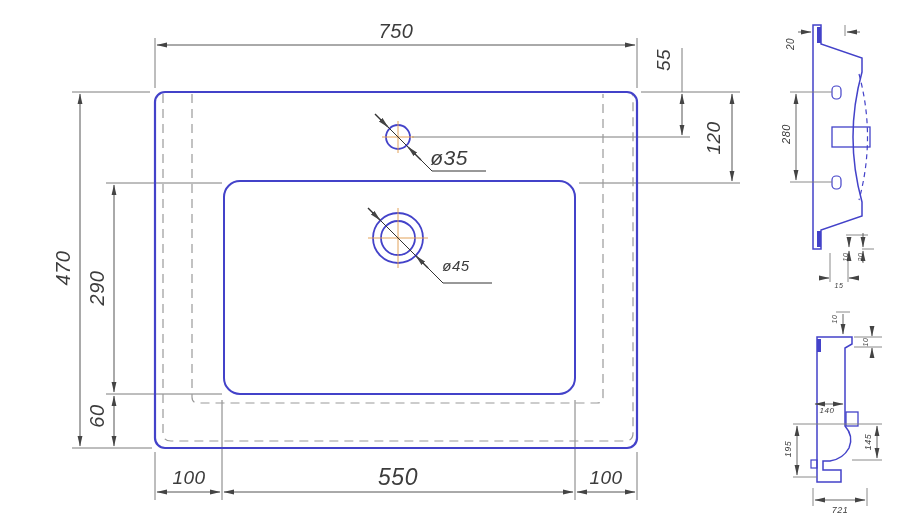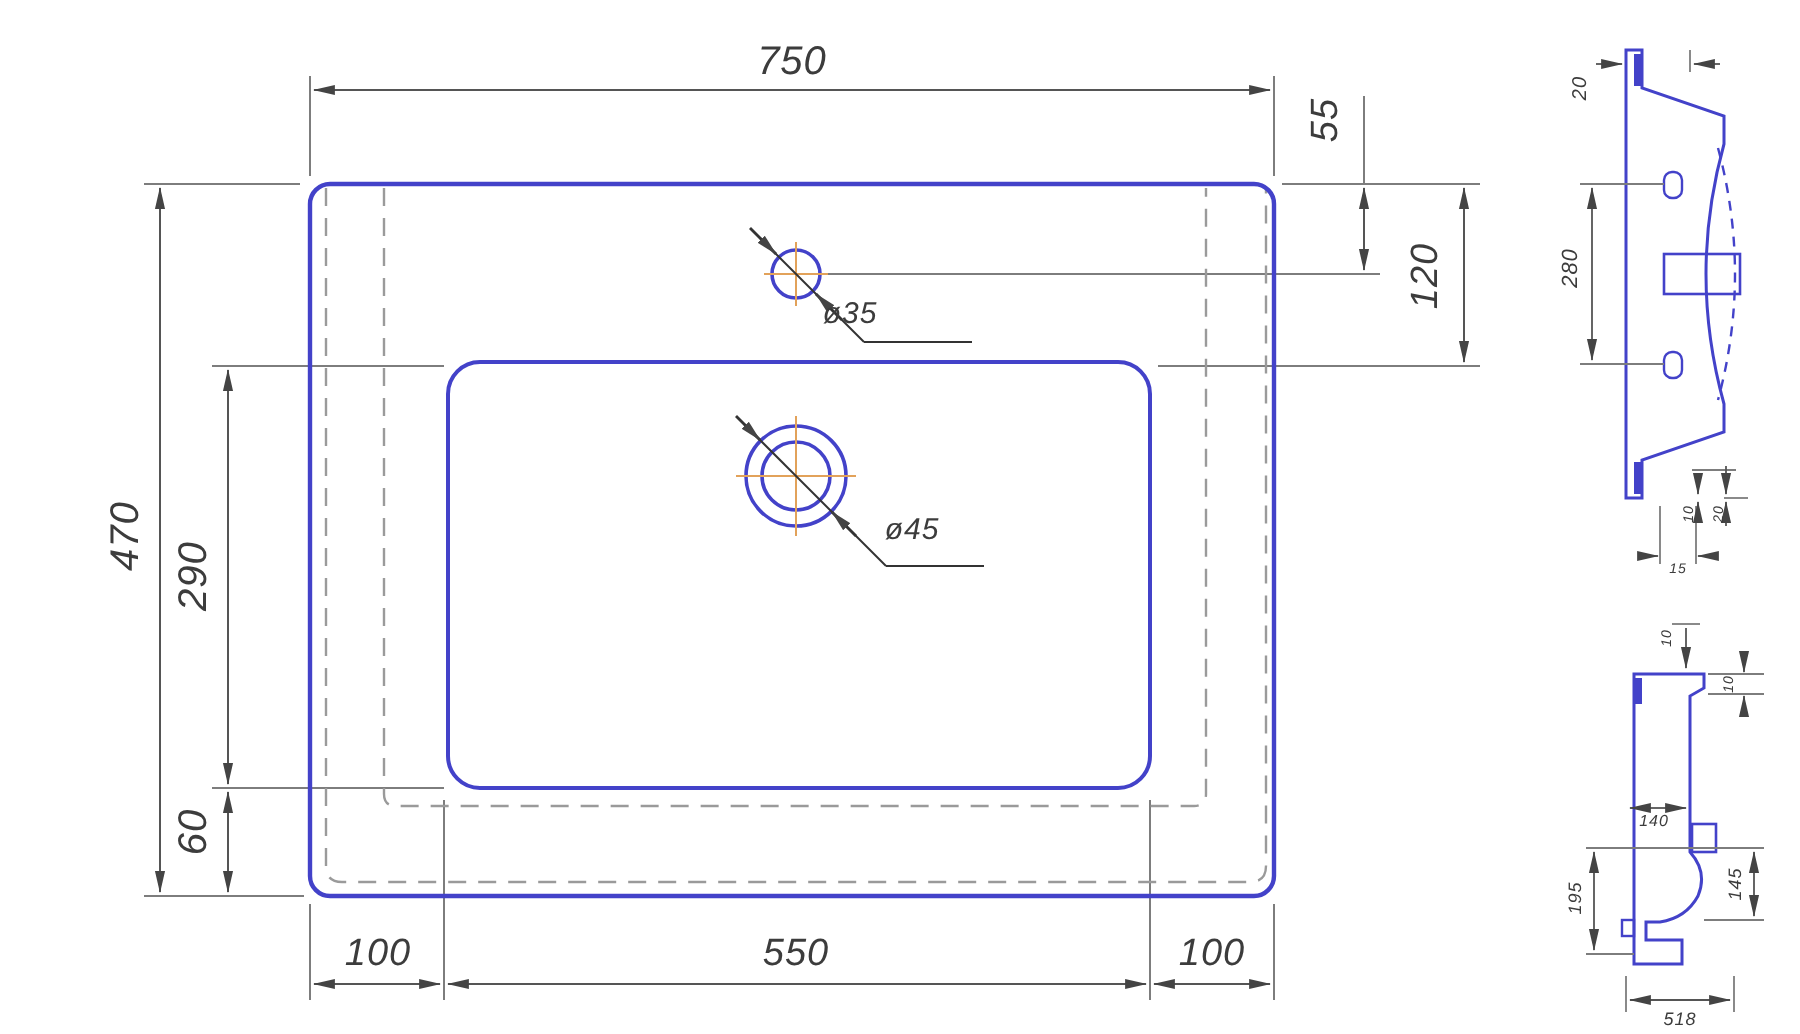--- a/index.html
+++ b/index.html
@@ -169,31 +169,31 @@
   </g>
 </svg>
 
 <span class="lbl" style="left:396px;top:31px;font-size:20px">750</span>
 <span class="lbl rot" style="left:63px;top:268px;font-size:20px">470</span>
 <span class="lbl rot" style="left:97px;top:288px;font-size:20px">290</span>
 <span class="lbl rot" style="left:97px;top:416px;font-size:20px">60</span>
 <span class="lbl rot" style="left:663px;top:60px;font-size:19px">55</span>
 <span class="lbl rot" style="left:713px;top:138px;font-size:19px">120</span>
 <span class="lbl" style="left:189px;top:477px;font-size:19px">100</span>
-<span class="lbl" style="left:398px;top:477px;font-size:19px">550</span>
+<span class="lbl" style="left:398px;top:477px;font-size:23px">550</span>
 <span class="lbl" style="left:606px;top:477px;font-size:19px">100</span>
-<span class="lbl" style="left:425px;top:157px;font-size:15px">ø35</span>
+<span class="lbl" style="left:449px;top:157px;font-size:21px">ø35</span>
 <span class="lbl" style="left:456px;top:265px;font-size:15px">ø45</span>
 
 <span class="lbl rot" style="left:791px;top:44px;font-size:10px">20</span>
 <span class="lbl rot" style="left:786px;top:134px;font-size:11px">280</span>
 <span class="lbl rot" style="left:845px;top:257px;font-size:7px">10</span>
 <span class="lbl rot" style="left:860px;top:257px;font-size:7px">20</span>
 <span class="lbl" style="left:839px;top:285px;font-size:7px">15</span>
 
 <span class="lbl rot" style="left:834px;top:319px;font-size:7px">10</span>
 <span class="lbl rot" style="left:865px;top:342px;font-size:7px">10</span>
 <span class="lbl" style="left:827px;top:411px;font-size:8px">140</span>
 <span class="lbl rot" style="left:788px;top:449px;font-size:9px">195</span>
 <span class="lbl rot" style="left:868px;top:442px;font-size:9px">145</span>
-<span class="lbl" style="left:840px;top:510px;font-size:9px">518</span>
+<span class="lbl" style="left:840px;top:510px;font-size:9px">721</span>
 
 </div>
 
 </body></html>

